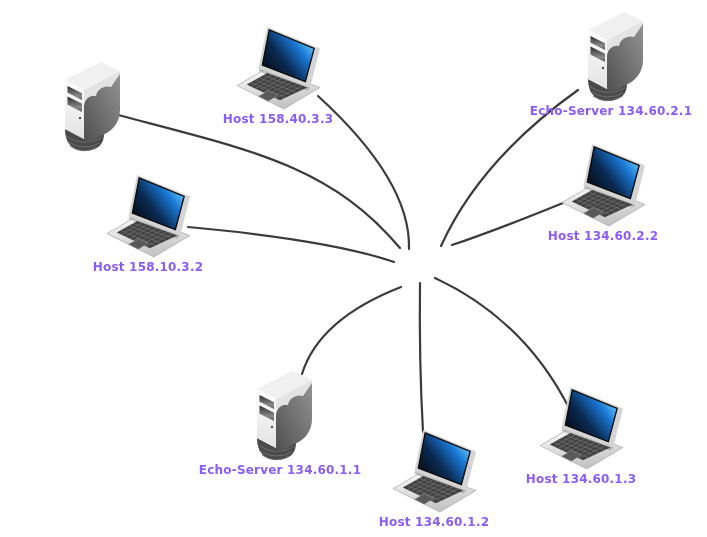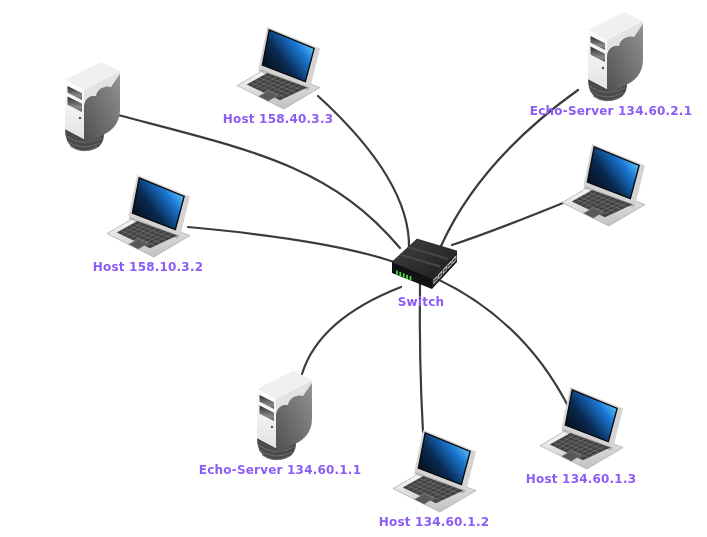--- a/index.html
+++ b/index.html
@@ -159,28 +159,23 @@
     <svg class="icon" width="86" height="84" viewBox="0 0 88 86">
         <use href="#icon-laptop"></use>
       </svg>
     <div class="label">Host 158.10.3.2</div>
   </div>
 
   <div id="n4" class="node laptop">
     <svg class="icon" width="86" height="84" viewBox="0 0 88 86">
         <use href="#icon-laptop"></use>
       </svg>
+    <div class="label">Host 134.60.2.2</div>
   </div>
 
-  <div id="n5" class="node switch">
-    <svg class="icon" width="76" height="58" viewBox="0 0 76 58">
-        <use href="#icon-switch"></use>
-      </svg>
-    <div class="label">Switch</div>
-  </div>
 
   <div id="n6" class="node server">
     <svg class="icon" width="70" height="94" viewBox="0 0 70 94">
         <use href="#icon-server"></use>
       </svg>
     <div class="label">Echo-Server 134.60.1.1</div>
   </div>
 
   <div id="n7" class="node laptop">
     <svg class="icon" width="86" height="84" viewBox="0 0 88 86">

